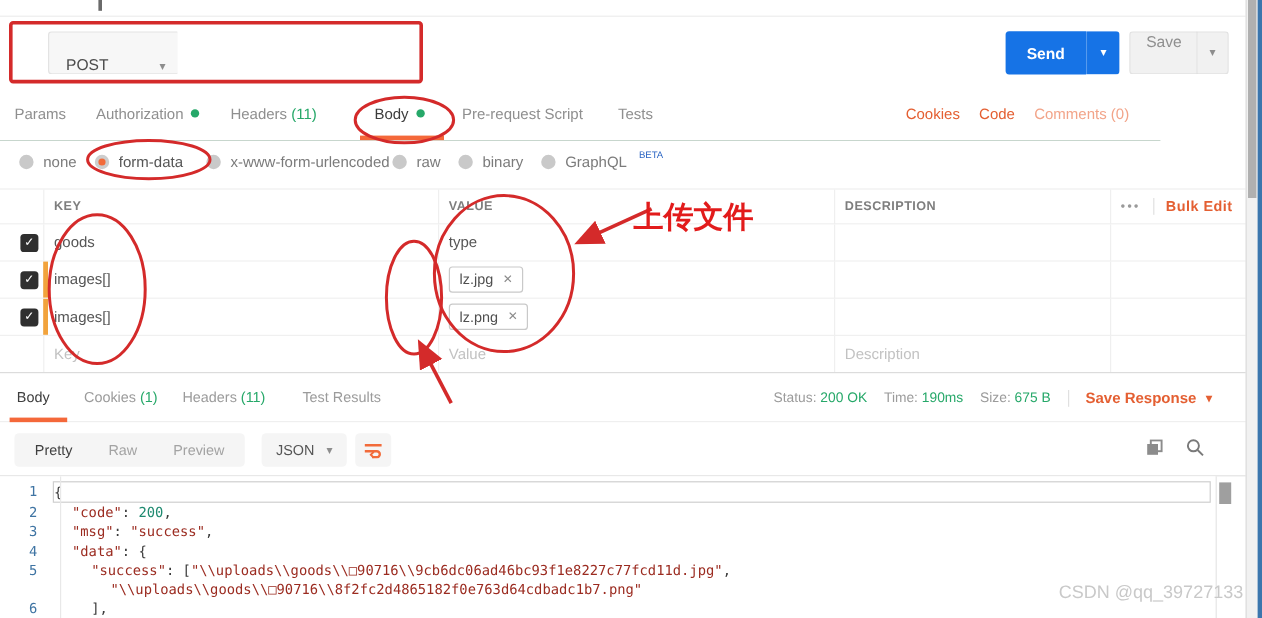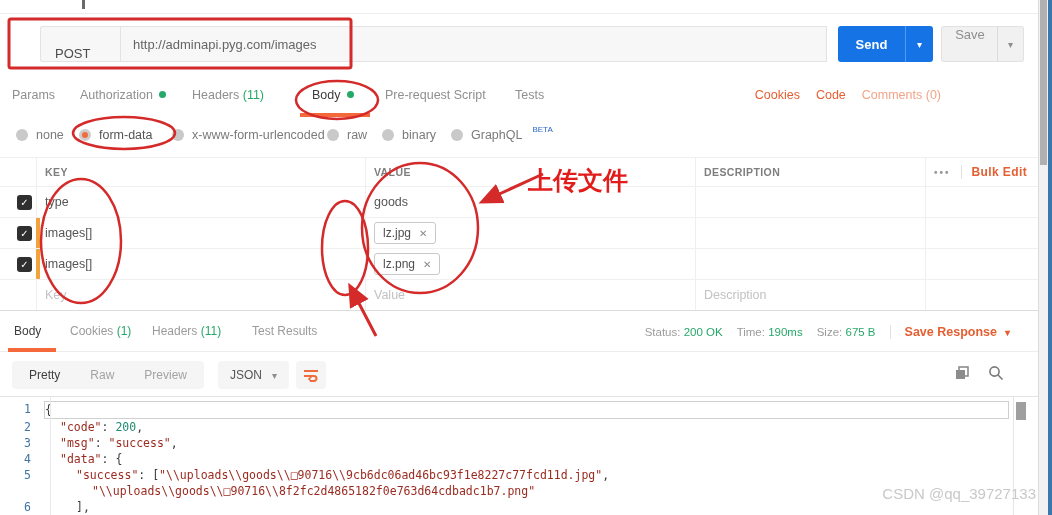--- a/index.html
+++ b/index.html
@@ -118,23 +118,20 @@
 
 <div id="app">
 
   <div class="abs top-tick"></div>
   <div class="abs hairline"></div>
 
   <div class="abs method-box">
     <span>POST</span>
     <span class="caret">▾</span>
   </div>
-  <div class="abs url-box">
-    <span>http://adminapi.pyg.com/images</span>
-  </div>
   <div class="abs send-btn">
     <span>Send</span>
   </div>
   <div class="abs send-caret">
     <span class="caret">▾</span>
   </div>
   <div class="abs save-btn">
     <span>Save</span>
   </div>
   <div class="abs save-caret">
@@ -201,24 +198,24 @@
       <span class="vdiv"></span>
       <span class="bulk">Bulk Edit</span>
     </div>
 
     <div class="fcell ckcell">
       <span class="checkbox">
           <span>✓</span>
         </span>
     </div>
     <div class="fcell bl">
+        <span>goods</span>
+      </div>
+    <div class="fcell bl">
         <span>type</span>
-      </div>
-    <div class="fcell bl">
-        <span>goods</span>
       </div>
     <div class="fcell bl"></div>
     <div class="fcell bl"></div>
 
     <div class="fcell ckcell">
       <span class="checkbox">
           <span>✓</span>
         </span>
     </div>
     <div class="fcell bl">

